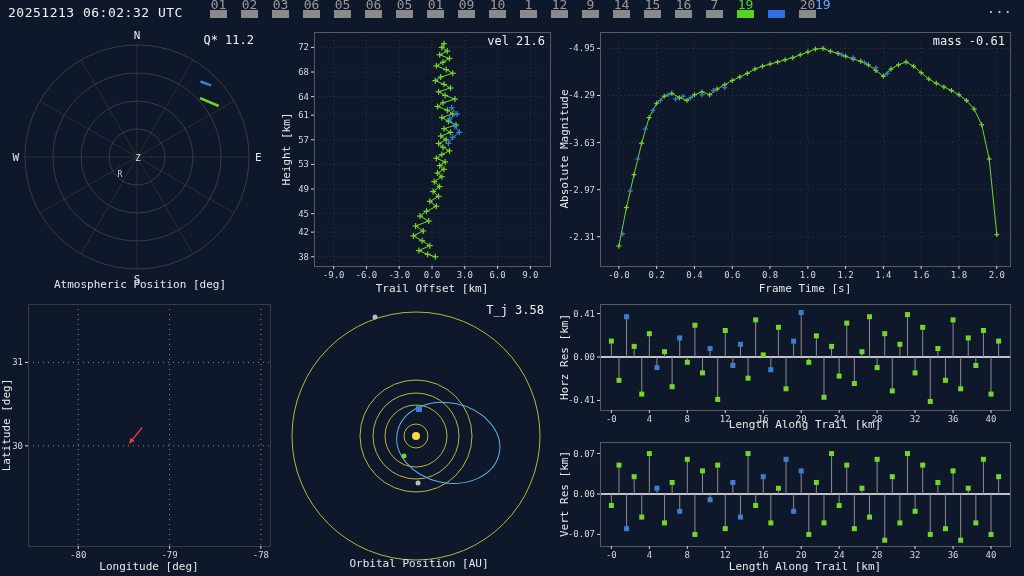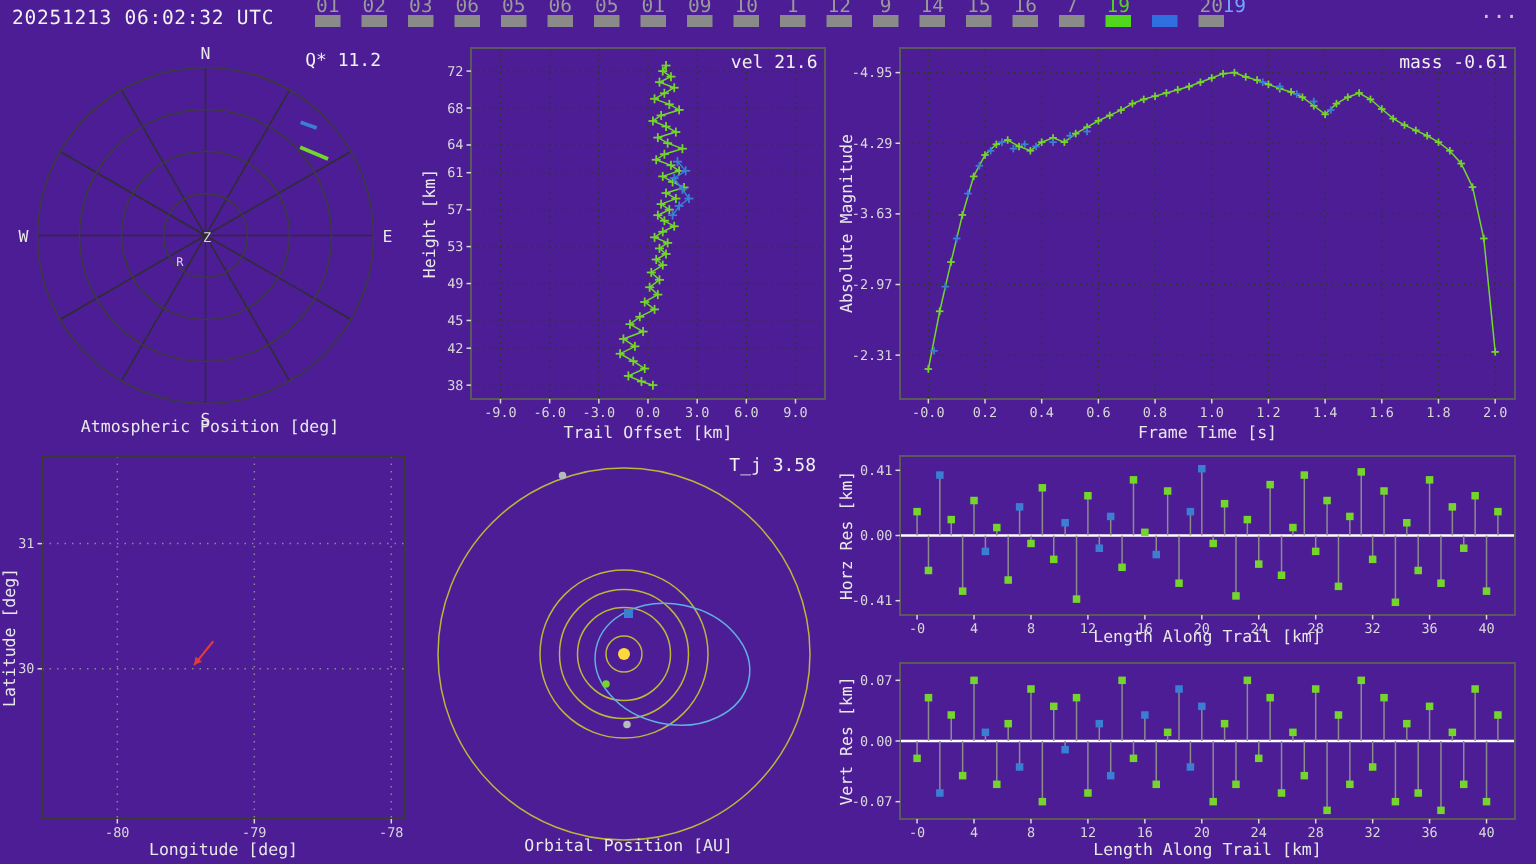--- a/index.html
+++ b/index.html
@@ -1,16 +1,16 @@
 <!DOCTYPE html>
 <html><head>
 <meta charset="utf-8">
 <style>
   html,body{margin:0;padding:0;background:#000;}
-  .screen{position:relative;width:1024px;height:576px;background:#4c1d95;overflow:hidden;
+  .screen{position:relative;width:1024px;height:576px;background:#0f172a;overflow:hidden;
           font-family:"DejaVu Sans Mono",monospace;color:#e6e6e6;}
   .topbar{position:absolute;left:0;top:0;width:1024px;height:26px;}
   .ts{position:absolute;left:8px;top:5px;font-size:13px;color:#f2f2f2;letter-spacing:.5px;white-space:pre;}
   .frames{position:absolute;left:210px;top:1px;display:flex;}
   .frame{width:17px;margin-right:14px;cursor:pointer;}
   .fnum{display:block;font-size:13px;line-height:8px;color:#9a9a9a;text-align:center;}
   .fbox{width:17px;height:8px;background:#8a8a8a;margin-top:1px;}
   .frame.green .fbox{background:#52d61e;}
   .frame.green .fnum{color:#52d61e;}
   .frame.blue .fbox{background:#2f6fe0;}

